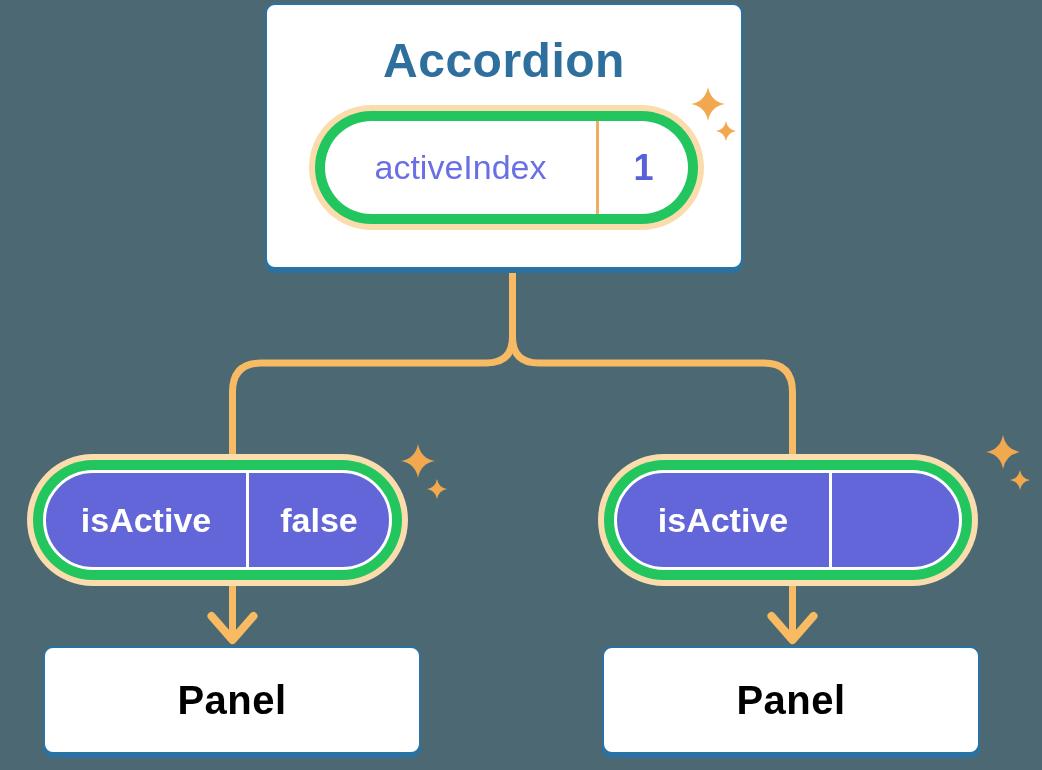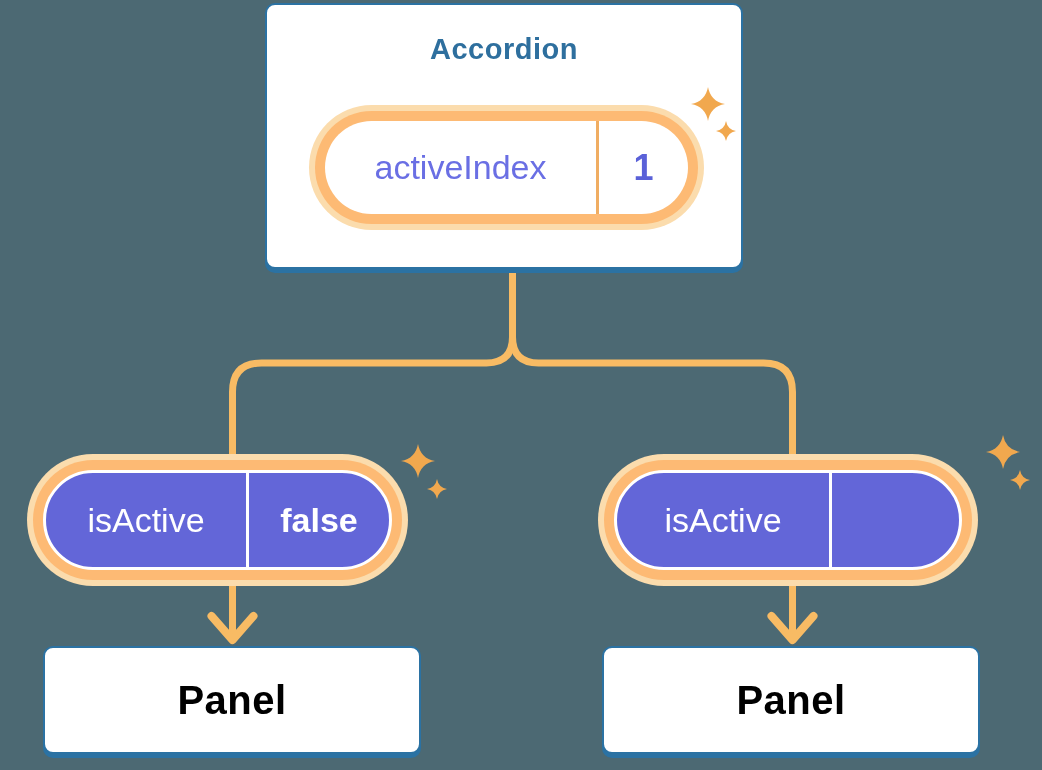--- a/index.html
+++ b/index.html
@@ -23,38 +23,38 @@
     box-shadow:0 4px 0 #2B72A3;
     z-index:2;
   }
   .root-card{left:265px;top:3px;width:474px;height:262px;}
   .panel-card{width:374px;height:104px;display:flex;align-items:center;justify-content:center;}
   .panel-left{left:43px;top:646px;}
   .panel-right{left:602px;top:646px;}
   .card-title{
     position:absolute;top:28px;left:0;width:100%;
     text-align:center;
-    font-size:29px;font-weight:600;color:#2E6F9E;
+    font-size:48px;font-weight:600;color:#2E6F9E;
     letter-spacing:0.5px;
   }
   .panel-title{
     font-size:40px;font-weight:600;color:#000000;letter-spacing:0.5px;
   }
 
   
   .pill{
     position:absolute;z-index:3;
     background:#FBDCAD;          
     border-radius:999px;
     padding:6px;
     box-sizing:border-box;
     display:block;
   }
   .pill .ring{
-    background:#fdba74;          
+    background:#22c55e;          
     border-radius:999px;
     padding:10px;
     width:100%;height:100%;
     box-sizing:border-box;
   }
   .pill .inner{
     width:100%;height:100%;
     box-sizing:border-box;
     border-radius:999px;
     display:flex;align-items:stretch;
@@ -72,21 +72,21 @@
 
   .prop-pill{width:381px;height:132px;}
   .prop-pill .inner{
     background:#6366D8;
     border:3px solid #ffffff;
   }
   .prop-pill .cell{
     display:flex;align-items:center;justify-content:center;
     color:#ffffff;font-size:34px;
   }
-  .prop-pill .cell.name{width:200px;}
+  .prop-pill .cell.name{width:200px;font-weight:bold;}
   .prop-pill .cell.value{flex:1;font-weight:bold;}
   .prop-pill .divider{width:3px;background:#ffffff;}
   .prop-left{left:27px;top:454px;}
   .prop-right{left:598px;top:454px;width:380px;}
   .prop-right .cell.name{width:212px;}
 </style>
 </head>
 <body>
 
 <div class="canvas">

